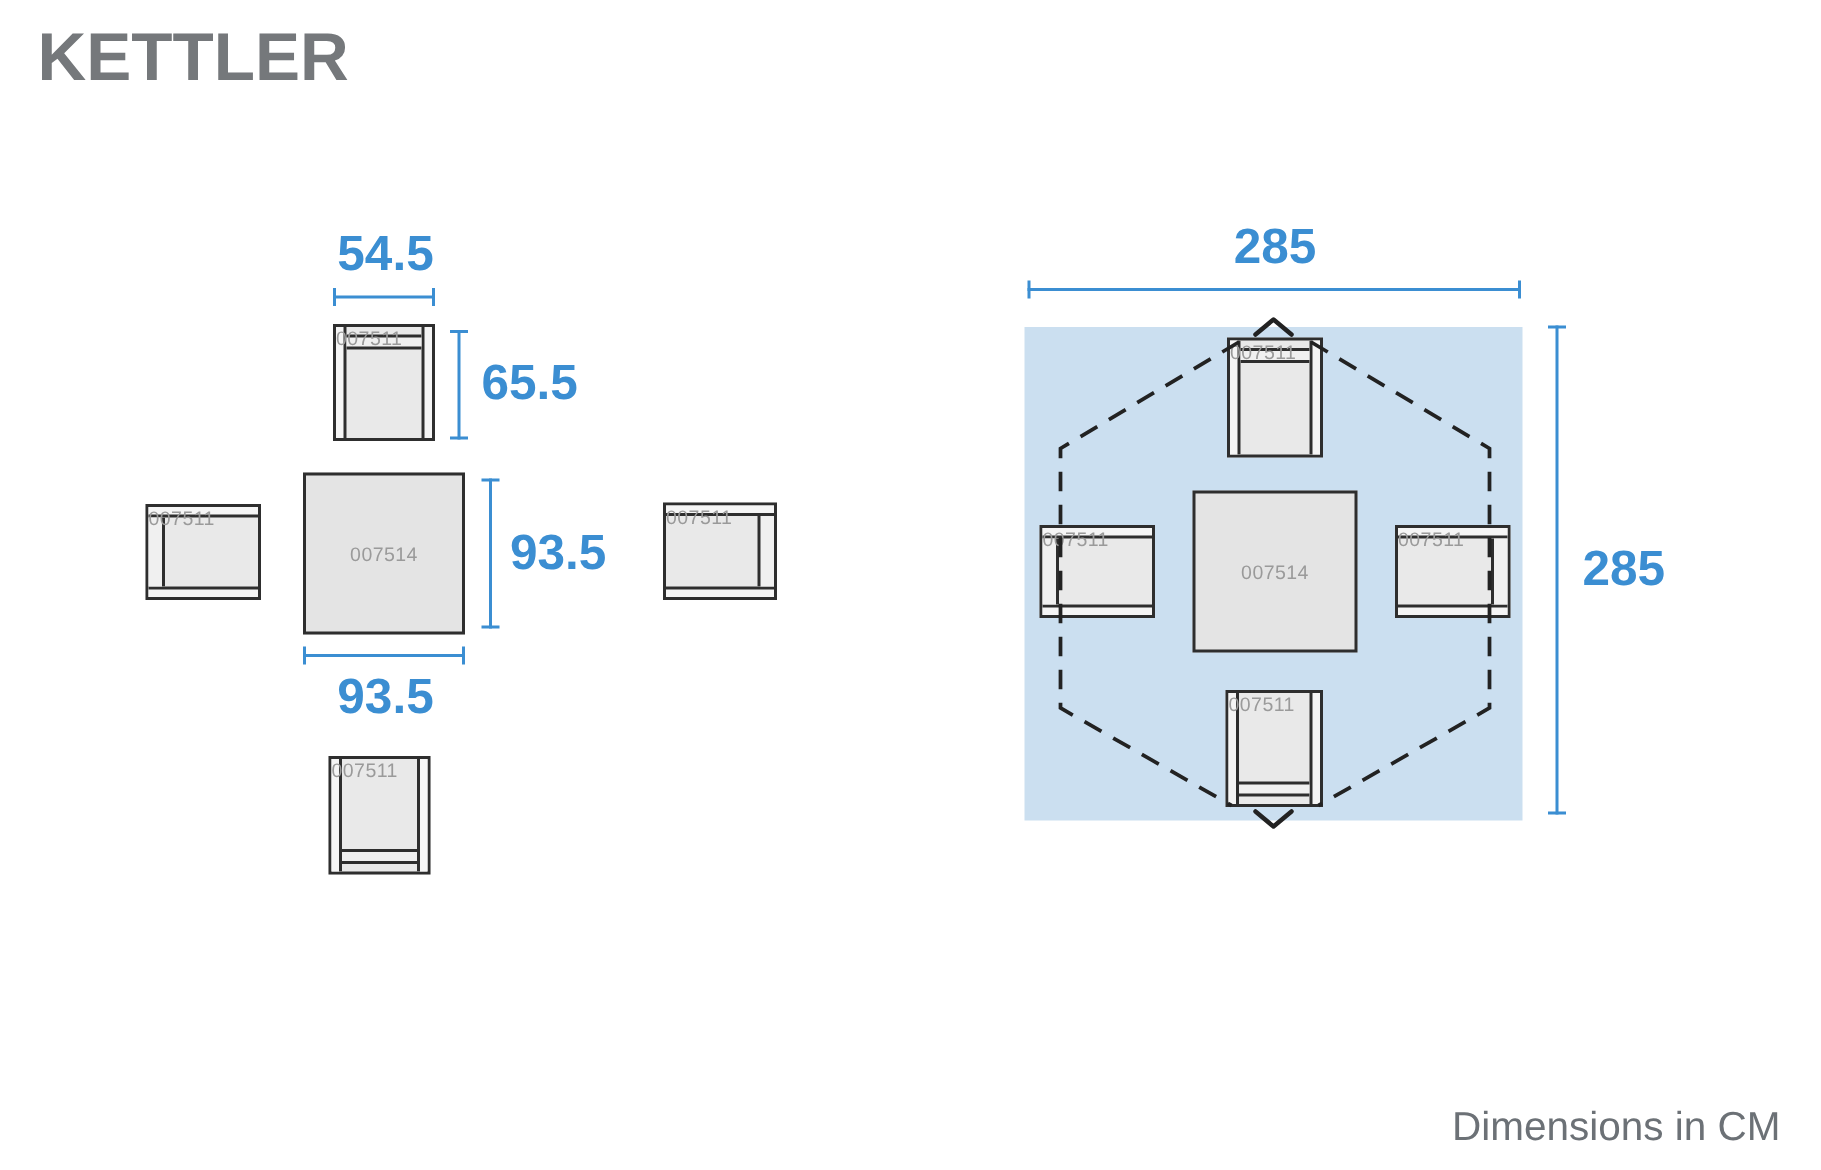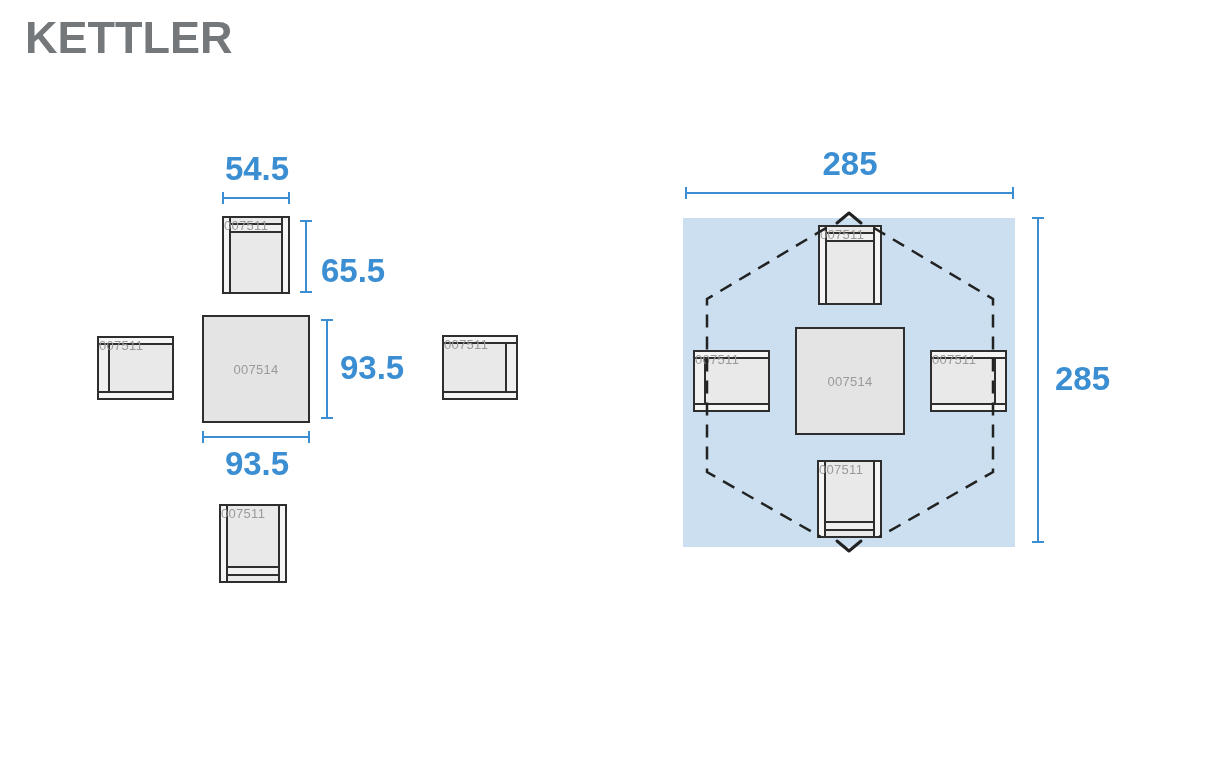--- a/index.html
+++ b/index.html
@@ -71,21 +71,21 @@
     <div class="dimh" style="left:222px;top:197px;width:68px;"></div>
 
     <div class="chair chair-n" style="left:222px;top:216px;width:68px;height:78px;">
       <i class="part arm-left"></i>
       <i class="part arm-right"></i>
       <i class="part back"></i>
       <span class="sku">007511</span>
     </div>
 
     <div class="dimv" style="left:305px;top:220px;height:73px;"></div>
-    <div class="dimlabel" style="left:321px;top:253px;text-align:right;">65.5</div>
+    <div class="dimlabel" style="left:321px;top:237px;text-align:right;">65.5</div>
 
     <div class="chair chair-w" style="left:97px;top:336px;width:77px;height:64px;">
       <i class="part arm-top"></i>
       <i class="part arm-bottom"></i>
       <i class="part back"></i>
       <span class="sku">007511</span>
     </div>
 
     <div class="dtable" style="left:202px;top:315px;width:108px;height:108px;">
       <span class="sku">007514</span>
@@ -155,14 +155,15 @@
       <polyline class="dash" points="826,228 707,299 707,472 821,537"></polyline>
       <polyline class="dash" points="874,228 993,299 993,472 879,537"></polyline>
       <polyline class="chev" points="837,223 849,213 861,223"></polyline>
       <polyline class="chev" points="837,541 849,551 861,541"></polyline>
     </svg>
 
     <div class="dimv" style="left:1037px;top:217px;height:326px;"></div>
     <div class="dimlabel" style="left:1055px;top:361px;">285</div>
   </div>
 
+  <div class="footer-text" style="right:27px;">Dimensions in CM</div>
 
 </div>
 
 </body></html>

